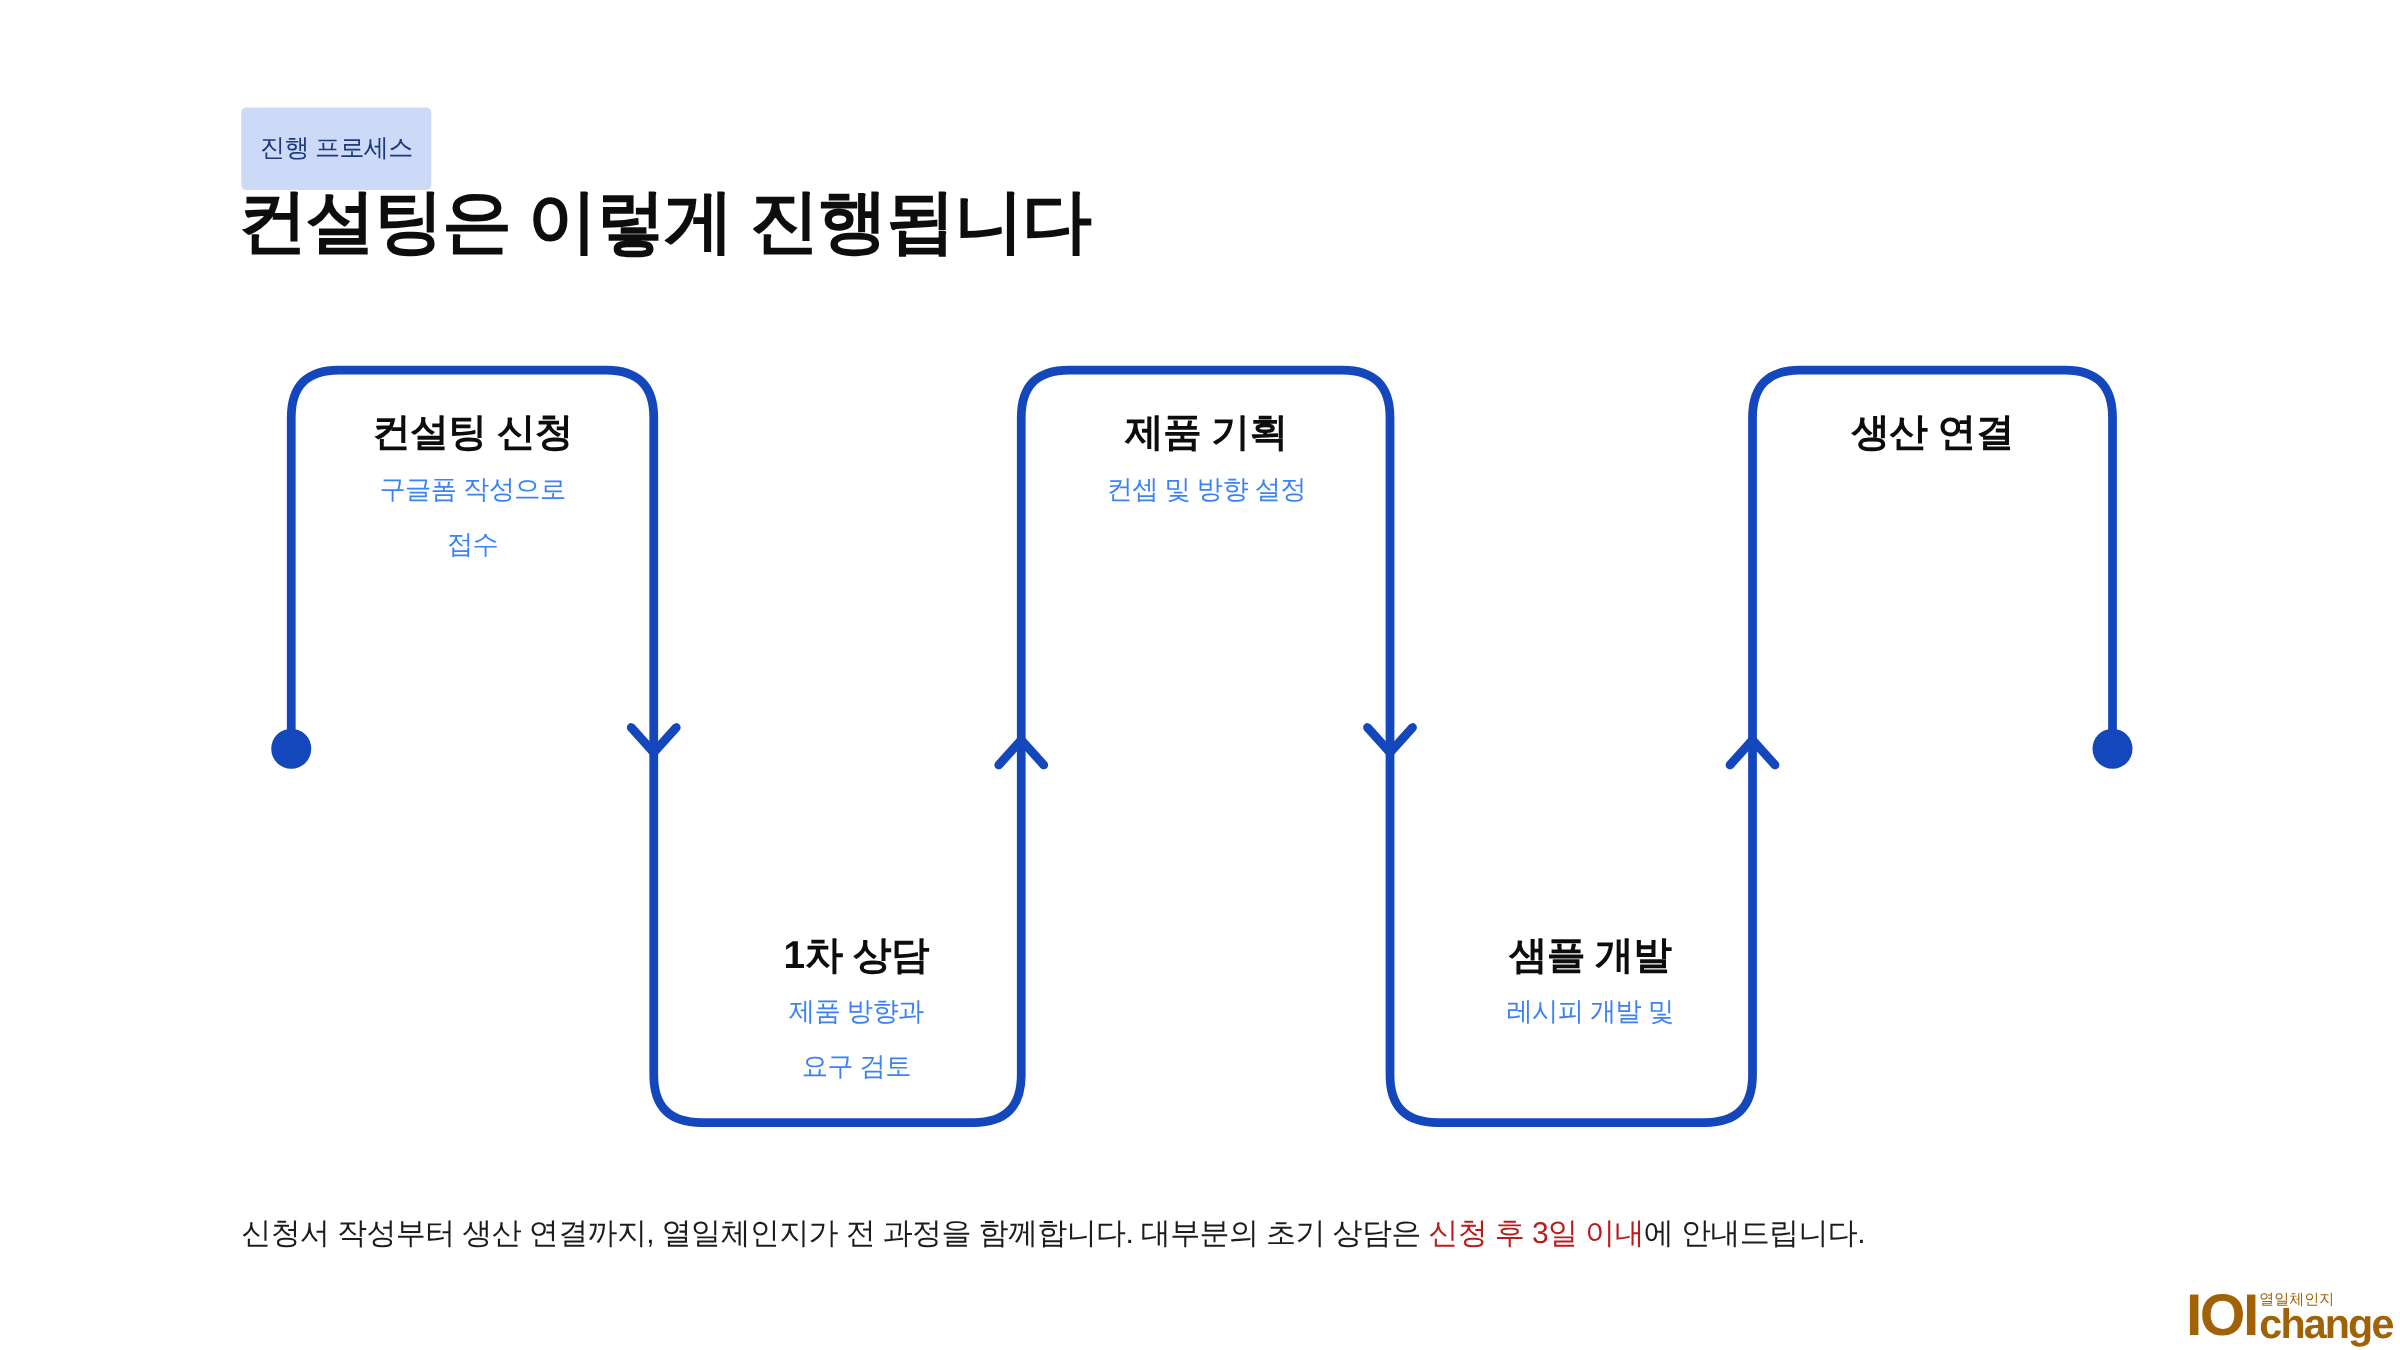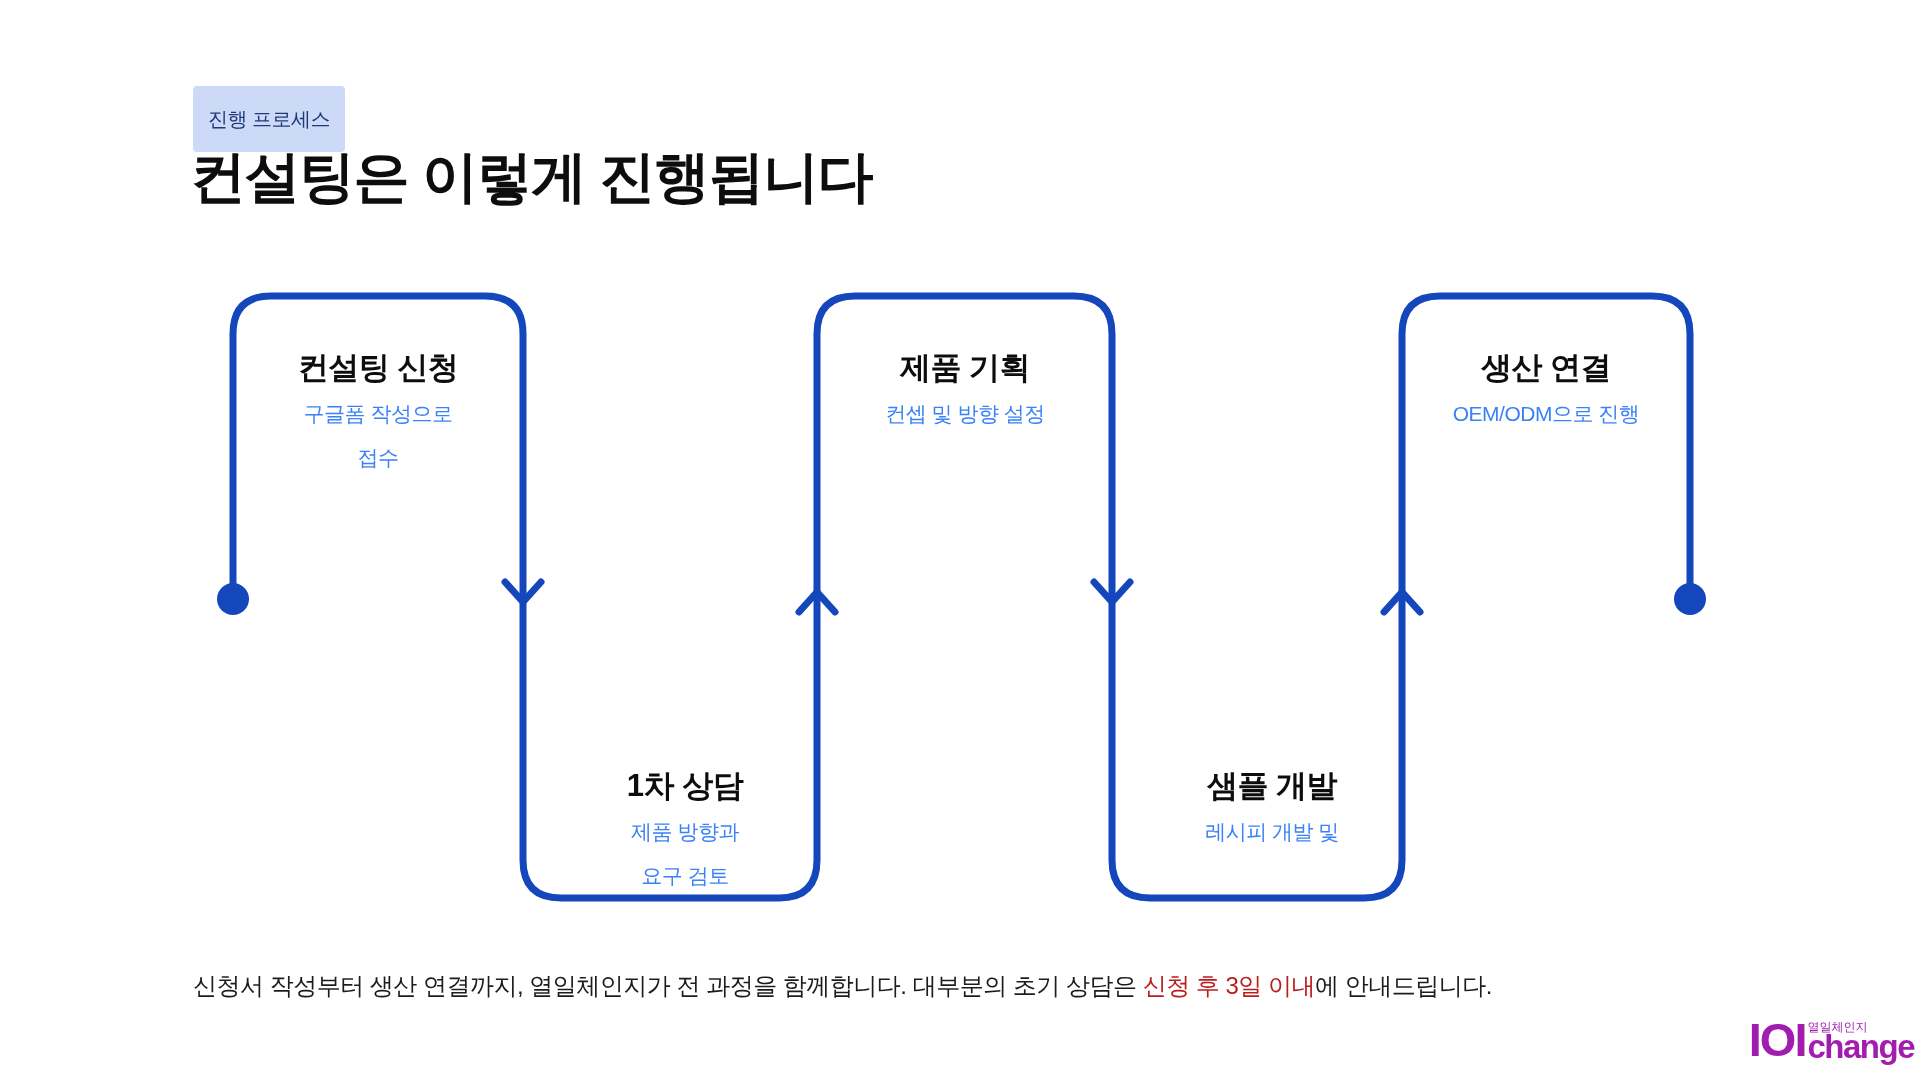--- a/index.html
+++ b/index.html
@@ -38,21 +38,20 @@
   .diagram{
     position:absolute;
     left:0; top:0;
     width:1920px; height:1080px;
   }
   .flow-svg{position:absolute;left:0;top:0;}
   .step{
     position:absolute;
     width:300px;
     text-align:center;
-    margin-top:22px;
   }
   .step.top{top:326px;}
   .step.bottom{top:744px;padding-left:30px;}
   .step-title{
     font-size:31px;
     font-weight:700;
     line-height:40px;
     letter-spacing:-0.5px;
     color:#0d0d0d;
     margin-bottom:4px;
@@ -66,24 +65,24 @@
   .footer-note{
     position:absolute;
     left:193px; top:970px;
     font-size:24px;
     letter-spacing:-0.5px;
     color:#1c1c1c;
   }
   .footer-note b{font-weight:400;color:#b91c1c;}
   .logo{
     position:absolute;
-    right:6px; bottom:20px;
+    right:6px; bottom:8px;
     display:flex;
     align-items:flex-end;
-    color:#a21caf;
+    color:#a16207;
   }
   .logo-main{
     font-size:47px;
     font-weight:800;
     line-height:0.82;
     letter-spacing:-2px;
   }
   .logo-right{
     display:flex;
     flex-direction:column;
@@ -154,21 +153,20 @@
     <div class="step-desc">컨셉 및 방향 설정</div>
   </div>
 
   <div class="step bottom" style="left:1107px;">
     <div class="step-title">샘플 개발</div>
     <div class="step-desc">레시피 개발 및</div>
   </div>
 
   <div class="step top" style="left:1396px;">
     <div class="step-title">생산 연결</div>
-    <div class="step-desc">OEM/ODM으로 진행</div>
   </div>
 
 </div>
 
 <p class="footer-note"><span>신청서 작성부터 생산 연결까지, 열일체인지가 전 과정을 함께합니다. 대부분의 초기 상담은 </span><b>신청 후 3일 이내</b><span>에 안내드립니다.</span></p>
 
 <div class="logo">
   <span class="logo-main">IOI</span>
   <span class="logo-right">
     <span class="logo-kr">열일체인지</span>

